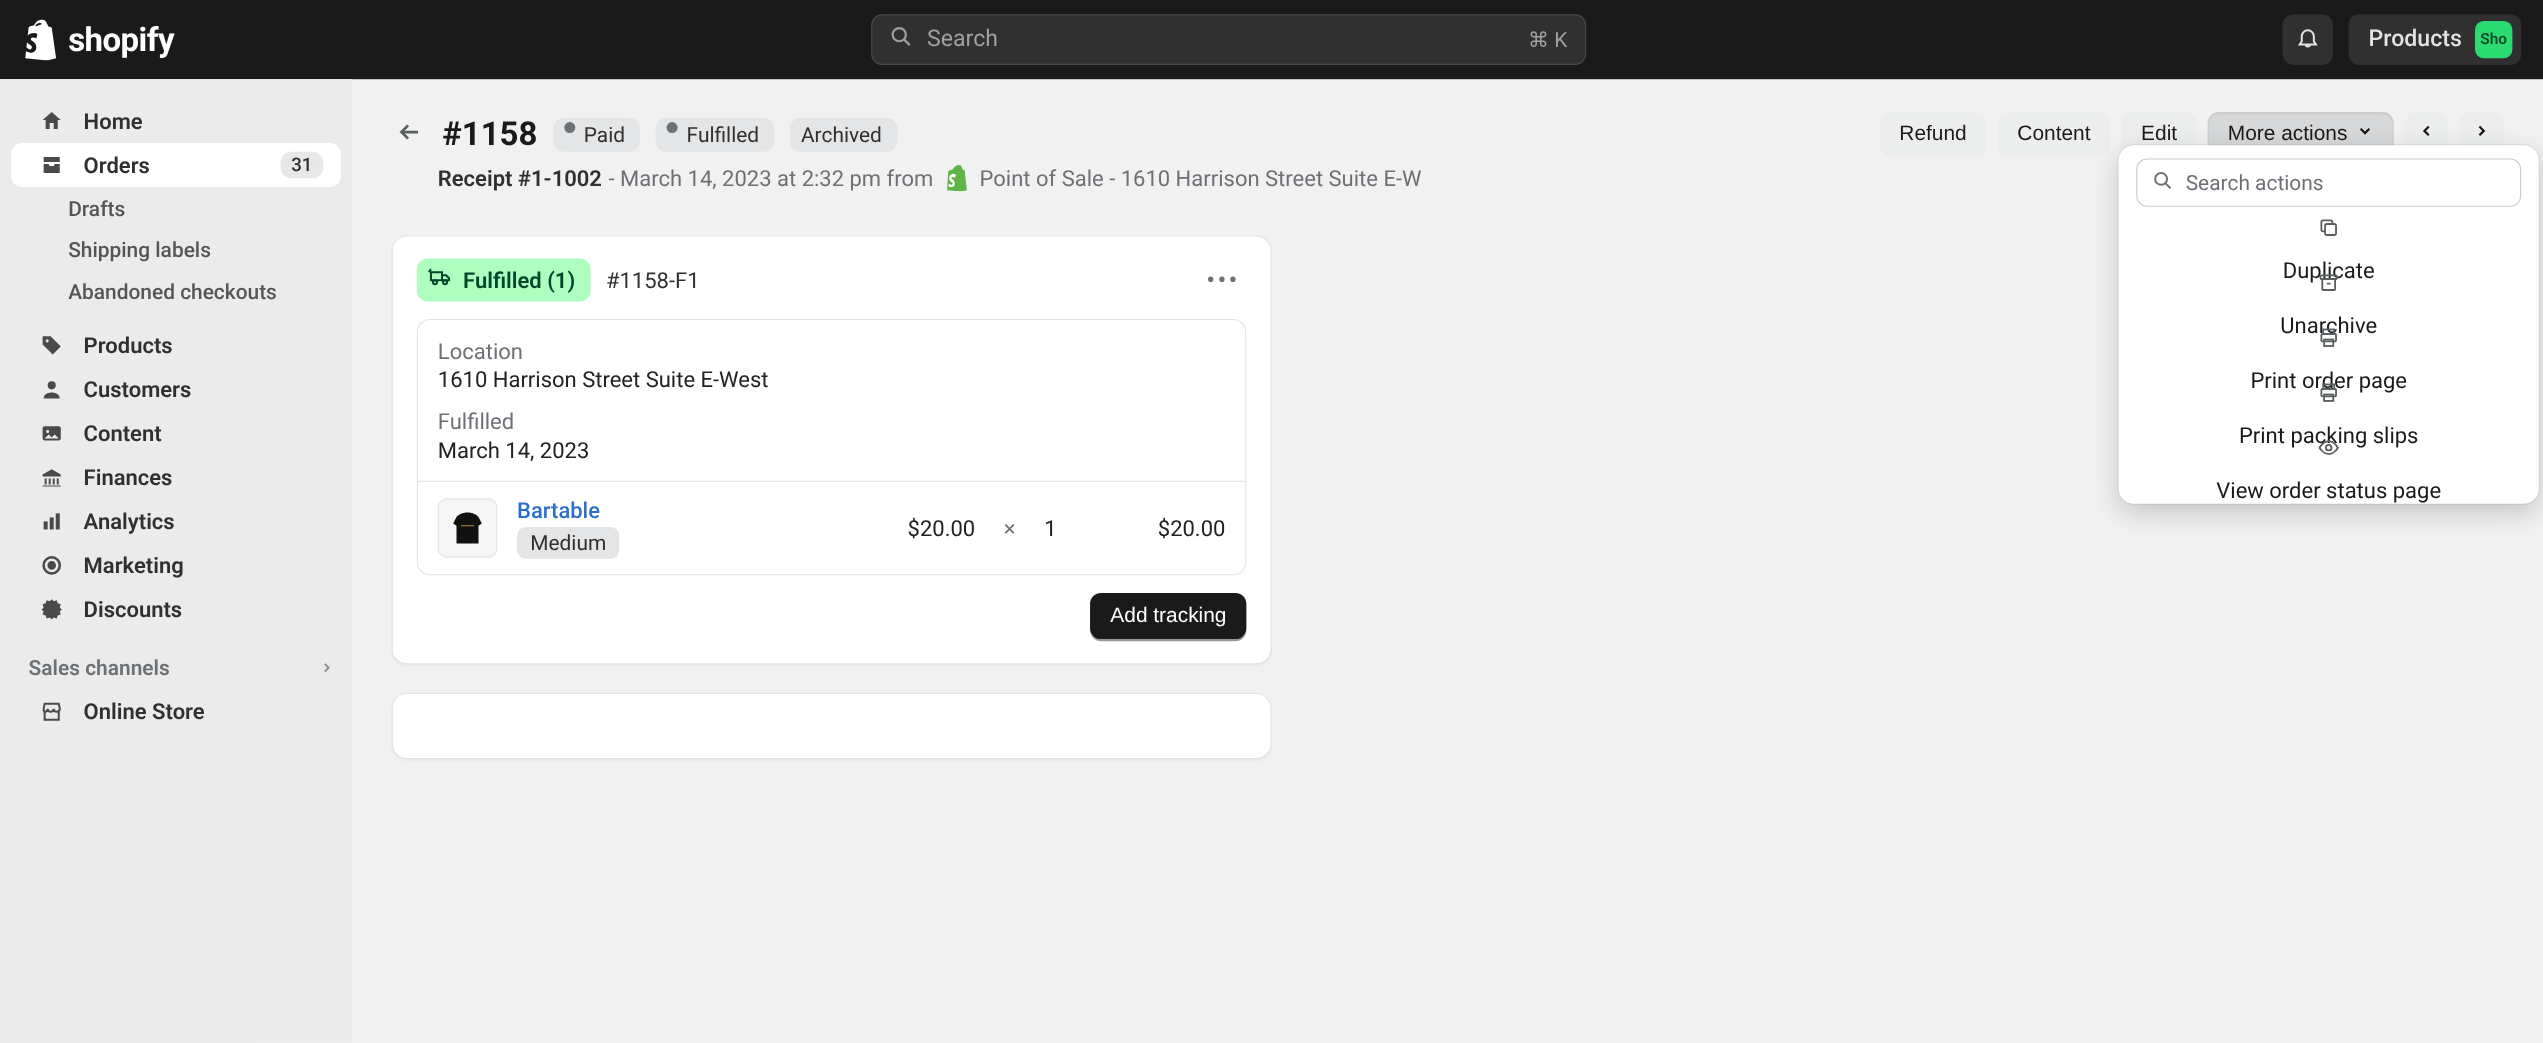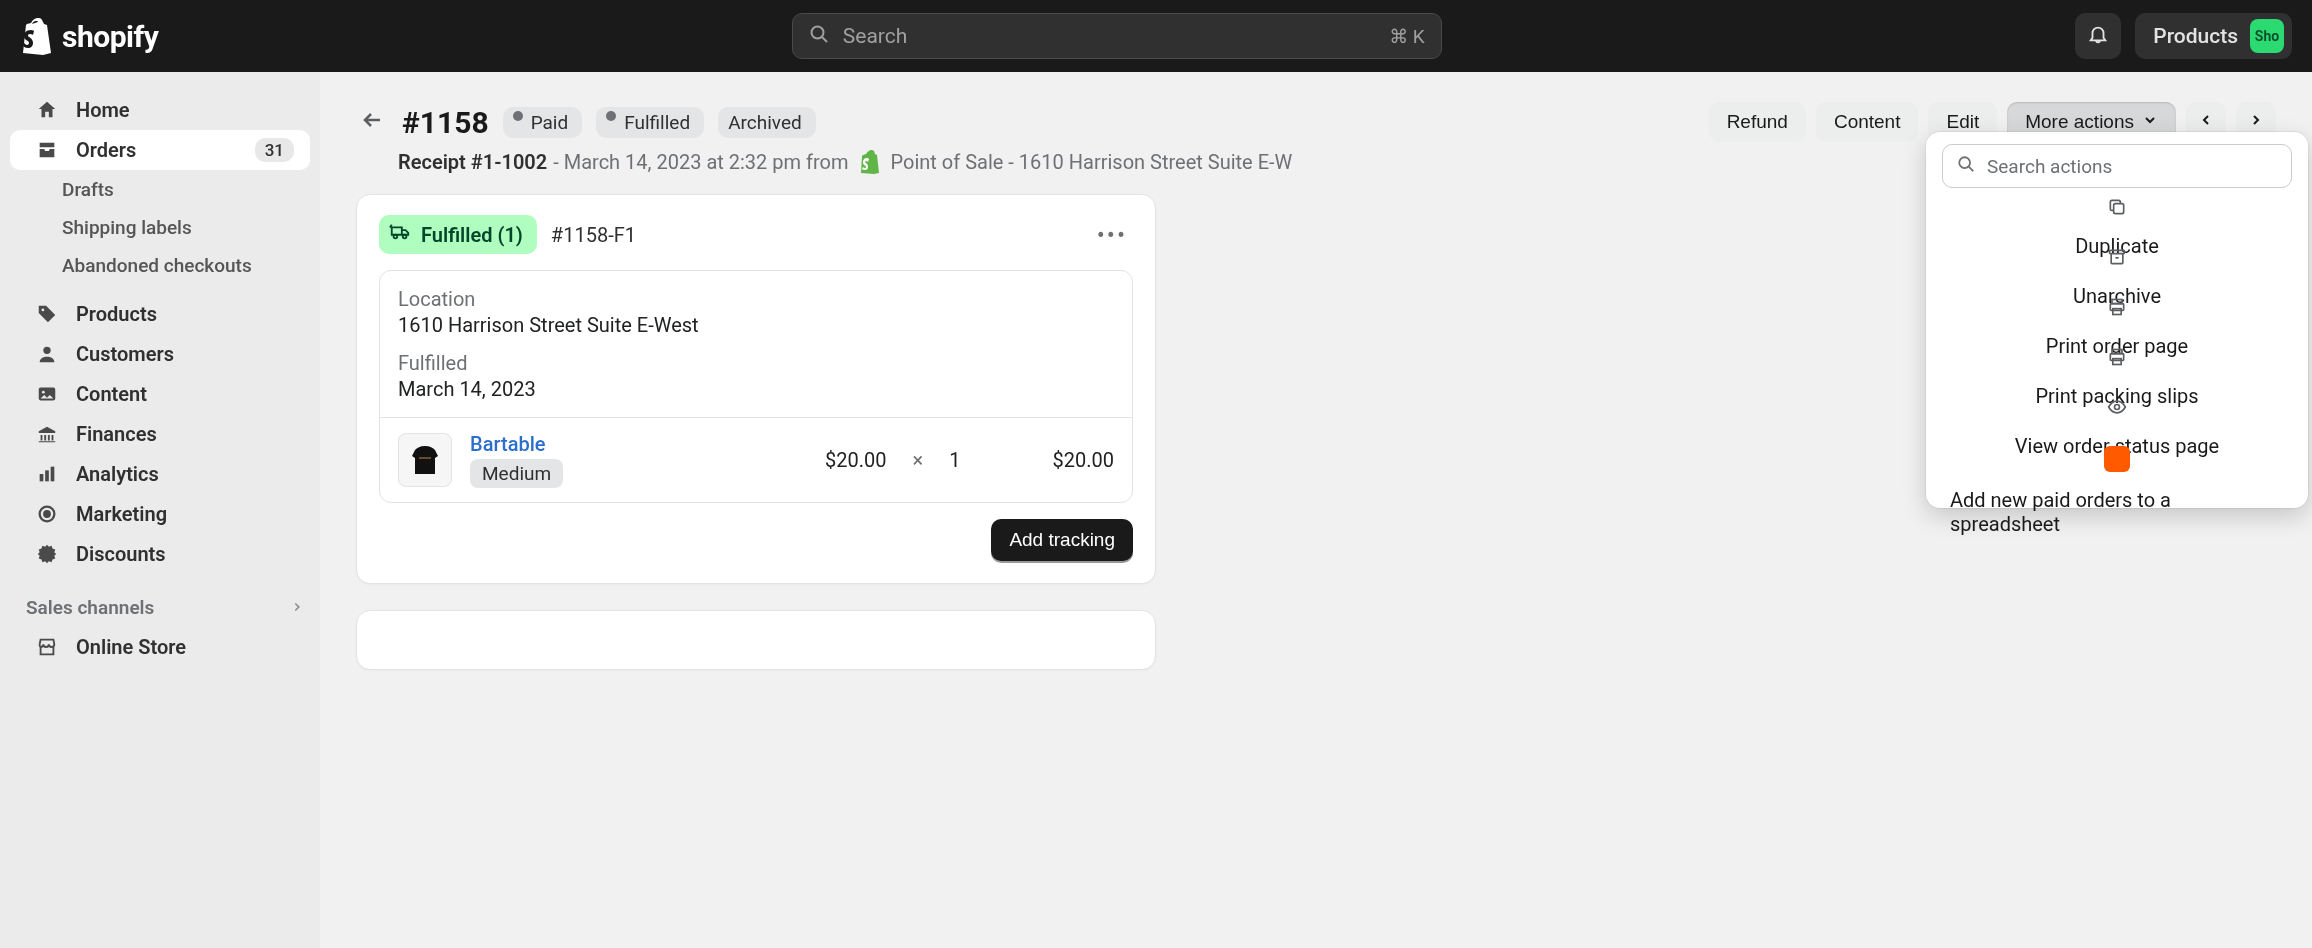--- a/index.html
+++ b/index.html
@@ -222,21 +222,21 @@
     width: 22px; height: 24px;
     display: inline-block;
     margin: 0 4px;
   }
 
   
   .card {
     background: #fff;
     border: 1px solid #e1e3e5;
     border-radius: 14px;
-    margin-top: 20px;
+    margin-top: 40px;
     padding: 20px 22px 22px 22px;
     max-width: 800px;
     box-shadow: 0 1px 2px rgba(0,0,0,0.03);
   }
   .card-head {
     display: flex;
     align-items: center;
     gap: 14px;
   }
   .fulfilled-badge {
@@ -644,20 +644,16 @@
       </div>
       <div class="popover-item">
         <span class="popover-icon">
             <svg width="20" height="20" viewBox="0 0 24 24" fill="none" stroke="currentColor" stroke-width="2">
               <path d="M2 12s4-7 10-7 10 7 10 7-4 7-10 7S2 12 2 12z"></path>
               <circle cx="12" cy="12" r="3"></circle>
             </svg>
           </span>
         <span>View order status page</span>
       </div>
-      <div class="popover-item">
-        <span class="popover-icon orange"></span>
-        <span>Add new paid orders to a spreadsheet</span>
-      </div>
     </div>
 
   </main>
 </div>
 
 </body></html>

